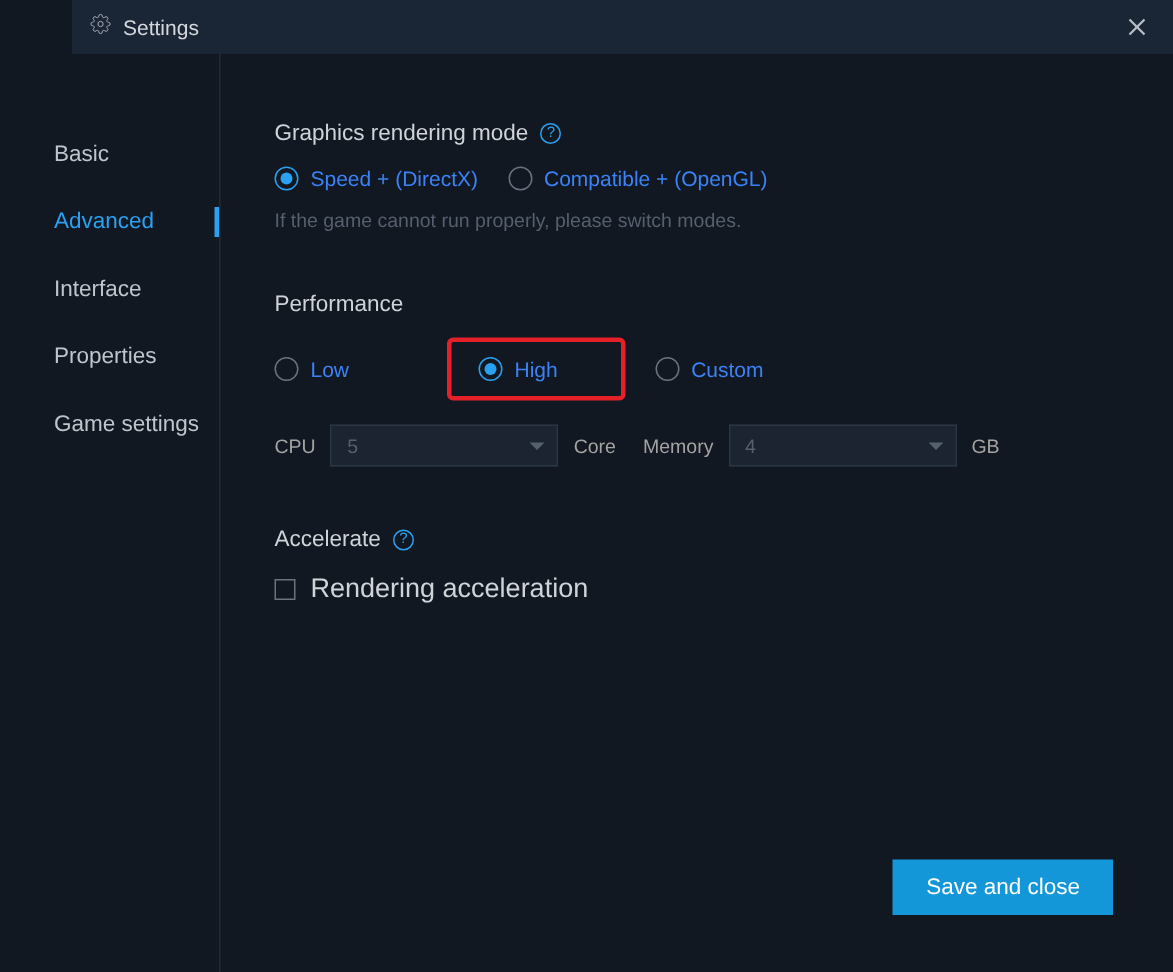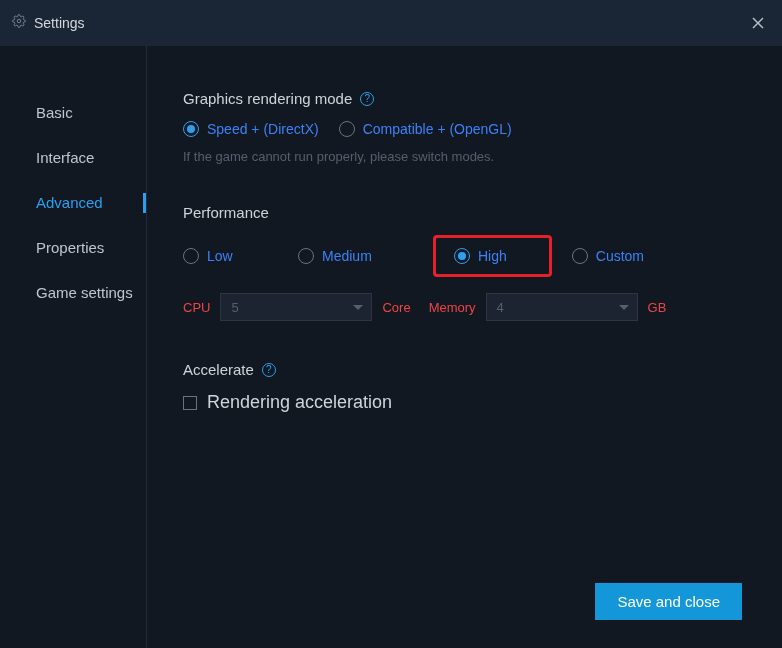--- a/index.html
+++ b/index.html
@@ -10,26 +10,27 @@
     }
     body {
       width: 782px;
       height: 648px;
       background: #121821;
       color: #c8cdd3;
       overflow: hidden;
       position: relative;
     }
     .titlebar {
-      height: 46px;
+      height: 36px;
       background: #1a2535;
       display: flex;
       align-items: center;
       padding: 0 12px;
       justify-content: space-between;
+      margin-left: 48px;
     }
     .titlebar-left {
       display: flex;
       align-items: center;
       gap: 8px;
     }
     .titlebar-title {
       font-size: 14px;
       color: #d4d8dd;
     }
@@ -173,21 +174,21 @@
       gap: 8px;
       margin-right: 20px;
     }
     .cpu-row {
       display: flex;
       align-items: center;
       gap: 10px;
     }
     .field-label {
       font-size: 13px;
-      color: #ef4444;
+      color: #a3a3a3;
     }
     .select {
       width: 152px;
       height: 28px;
       background: #1b2430;
       border: 1px solid #2b3543;
       display: flex;
       align-items: center;
       justify-content: space-between;
       padding: 0 8px 0 10px;
@@ -247,22 +248,22 @@
     <svg viewBox="0 0 12 12">
         <line x1="1" y1="1" x2="11" y2="11"></line>
         <line x1="11" y1="1" x2="1" y2="11"></line>
       </svg>
   </div>
 </div>
 
 <div class="main">
   <div class="sidebar">
     <div class="sidebar-item">Basic</div>
+    <div class="sidebar-item active">Advanced</div>
     <div class="sidebar-item">Interface</div>
-    <div class="sidebar-item active">Advanced</div>
     <div class="sidebar-item">Properties</div>
     <div class="sidebar-item">Game settings</div>
   </div>
 
   <div class="content">
 
     <div class="section">
       <div class="section-title">
         <span>Graphics rendering mode</span>
         <span class="help-icon">?</span>
@@ -281,24 +282,20 @@
     </div>
 
     <div class="section">
       <div class="section-title">
         <span>Performance</span>
       </div>
       <div class="perf-row">
         <div class="perf-item">
           <span class="radio"></span>
           <span class="radio-label">Low</span>
-        </div>
-        <div class="perf-item">
-          <span class="radio"></span>
-          <span class="radio-label">Medium</span>
         </div>
         <div class="highlight-box">
           <div class="perf-item" style="width:auto">
             <span class="radio checked"></span>
             <span class="radio-label" style="padding-right:36px">High</span>
           </div>
         </div>
         <div class="perf-item">
           <span class="radio"></span>
           <span class="radio-label">Custom</span>

